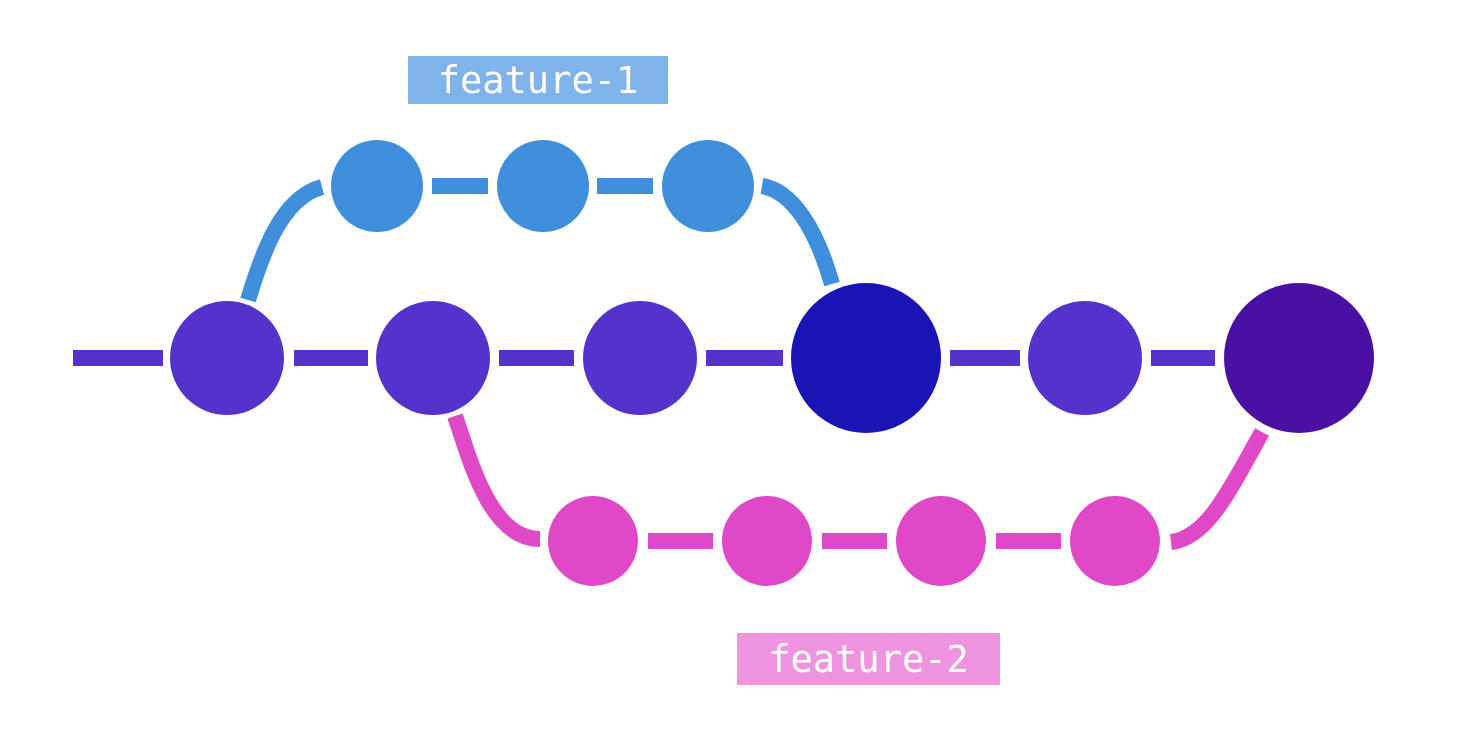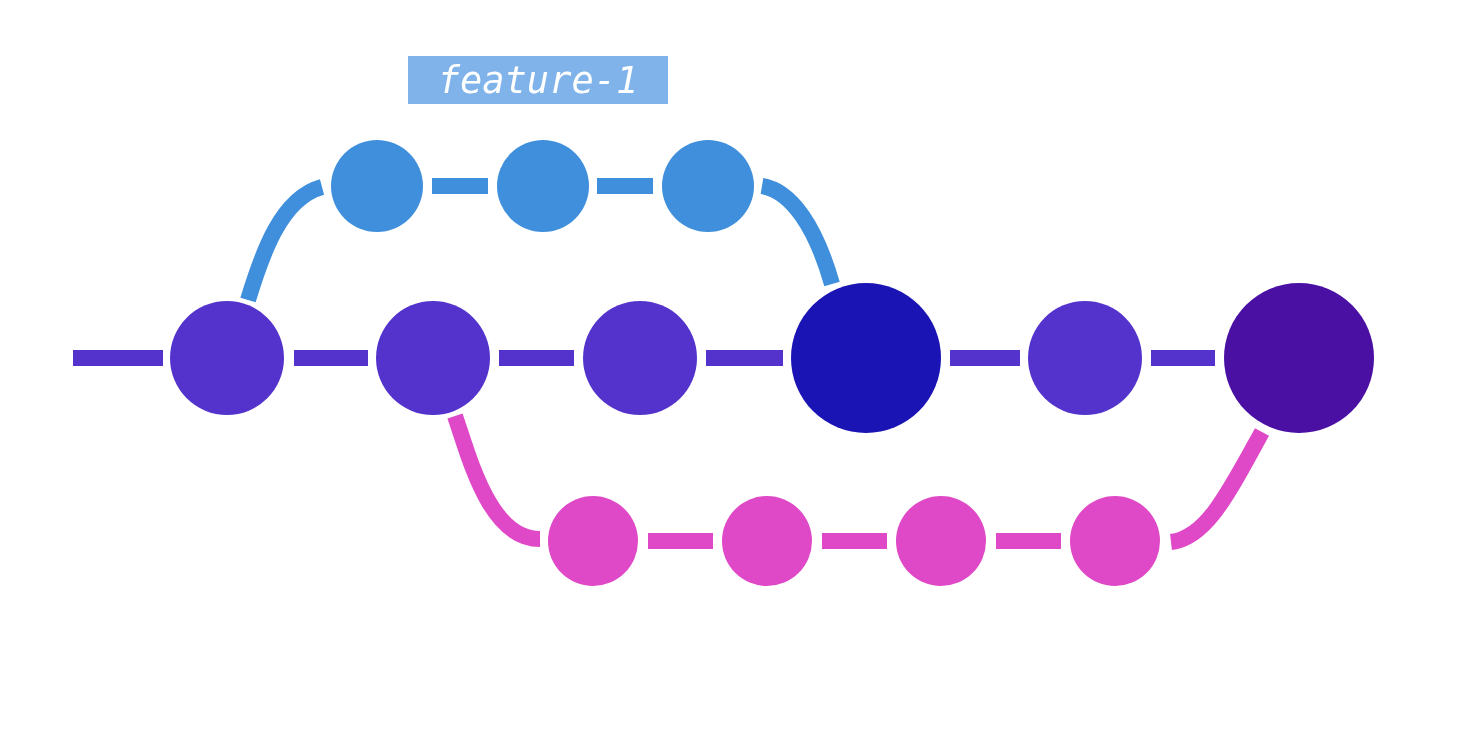--- a/index.html
+++ b/index.html
@@ -24,21 +24,20 @@
   .branch-label {
     position: absolute;
     display: flex;
     align-items: center;
     justify-content: center;
     font-size: 37px;
     font-weight: normal;
     letter-spacing: 0;
     white-space: nowrap;
     user-select: none;
-    font-style: italic;
   }
 </style>
 </head>
 <body>
 
 <div class="canvas">
   <svg id="graph" class="graph-svg" xmlns="http://www.w3.org/2000/svg" width="1457" height="740" viewBox="0 0 1457 740">
       <g>
         <path d="M 248 300 C 262 254 281 198 322 187" fill="none" stroke="#3f8fdc" stroke-width="16" stroke-linecap="butt"></path>
         <path d="M 762 186 C 792 191 816 228 832 284" fill="none" stroke="#3f8fdc" stroke-width="16" stroke-linecap="butt"></path>
@@ -71,13 +70,14 @@
         <circle cx="640" cy="358" r="57" fill="#5333cc"></circle>
         <circle cx="866" cy="358" r="75" fill="#1a14b4"></circle>
         <circle cx="1085" cy="358" r="57" fill="#5333cc"></circle>
         <circle cx="1299" cy="358" r="75" fill="#4a10a4"></circle>
       </g>
     </svg>
 
   <div class="branch-label" id="label-0" style="left: 408px; top: 56px; width: 260px; height: 48px; background: rgb(127, 179, 233); color: rgb(255, 255, 255);">feature-1</div>
 
 
+  <div class="branch-label" id="label-2" style="left: 737px; top: 633px; width: 263px; height: 52px; background: rgb(239, 149, 223); color: rgb(255, 255, 255);">feature-2</div>
 </div>
 
 </body></html>

